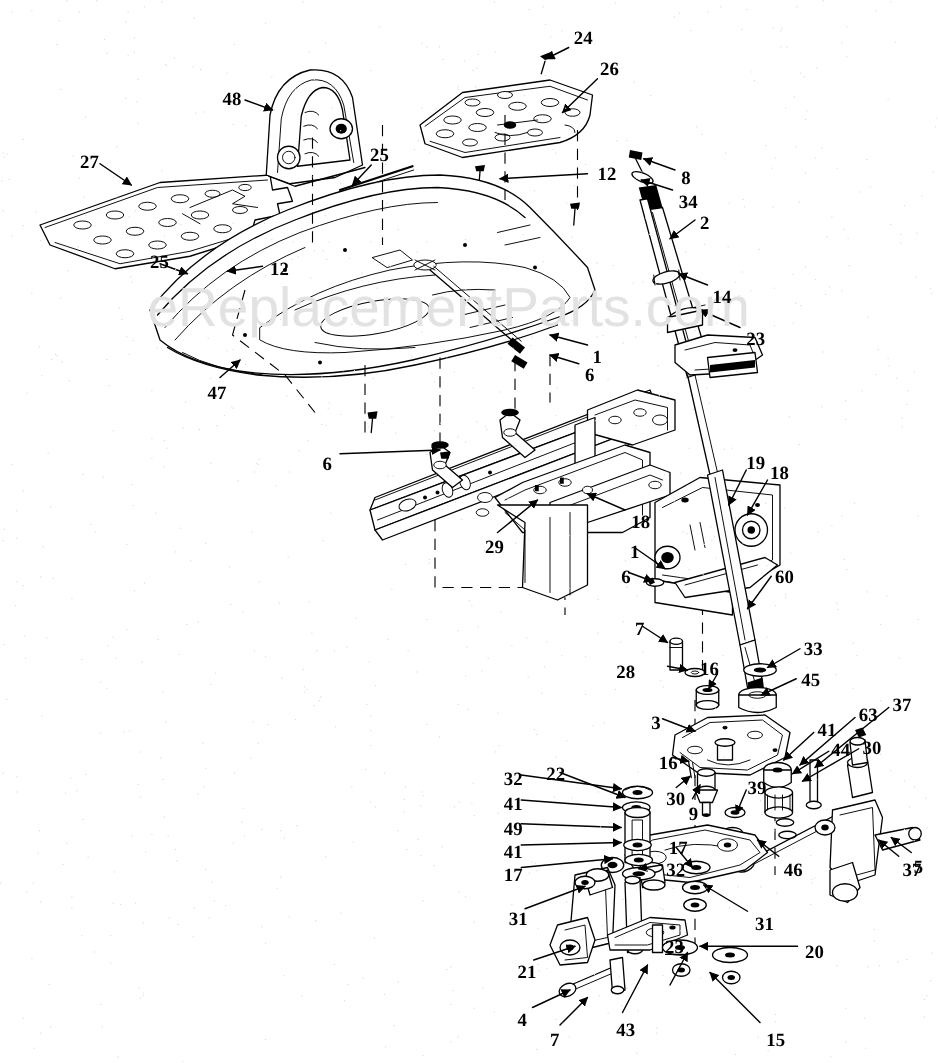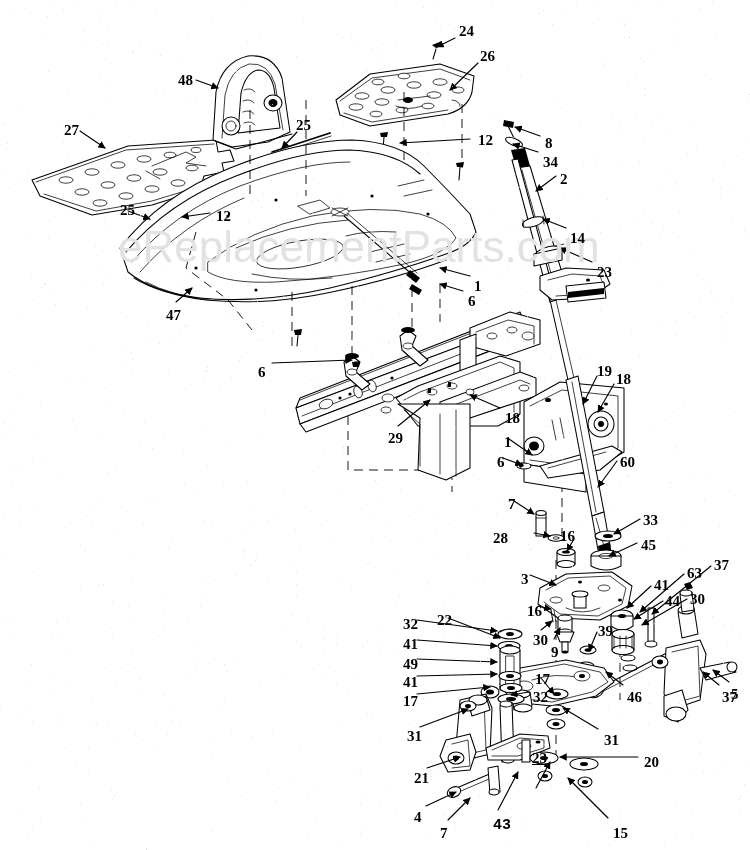--- a/index.html
+++ b/index.html
@@ -1519,18 +1519,18 @@
       <div class="cal" style="left: 533px; top: 690px;">32</div>
       <div class="cal" style="left: 722px; top: 690px;">37</div>
       <div class="cal" style="left: 731px; top: 687px;">5</div>
       <div class="cal" style="left: 627px; top: 690px;">46</div>
       <div class="cal" style="left: 407px; top: 729px;">31</div>
       <div class="cal" style="left: 604px; top: 733px;">31</div>
       <div class="cal" style="left: 414px; top: 771px;">21</div>
       <div class="cal" style="left: 644px; top: 755px;">20</div>
       <div class="cal" style="left: 414px; top: 810px;">4</div>
       <div class="cal" style="left: 440px; top: 826px;">7</div>
-      <div class="cal" style="left: 493px; top: 818px; font-family: Liberation Mono, monospace;">43</div>
+      <div class="cal" style="left: 493px; top: 818px;">43</div>
       <div class="cal" style="left: 532px; top: 751px; text-decoration: underline;">23</div>
       <div class="cal" style="left: 613px; top: 826px;">15</div>
     </div>
 
 </div>
 
 </body></html>

